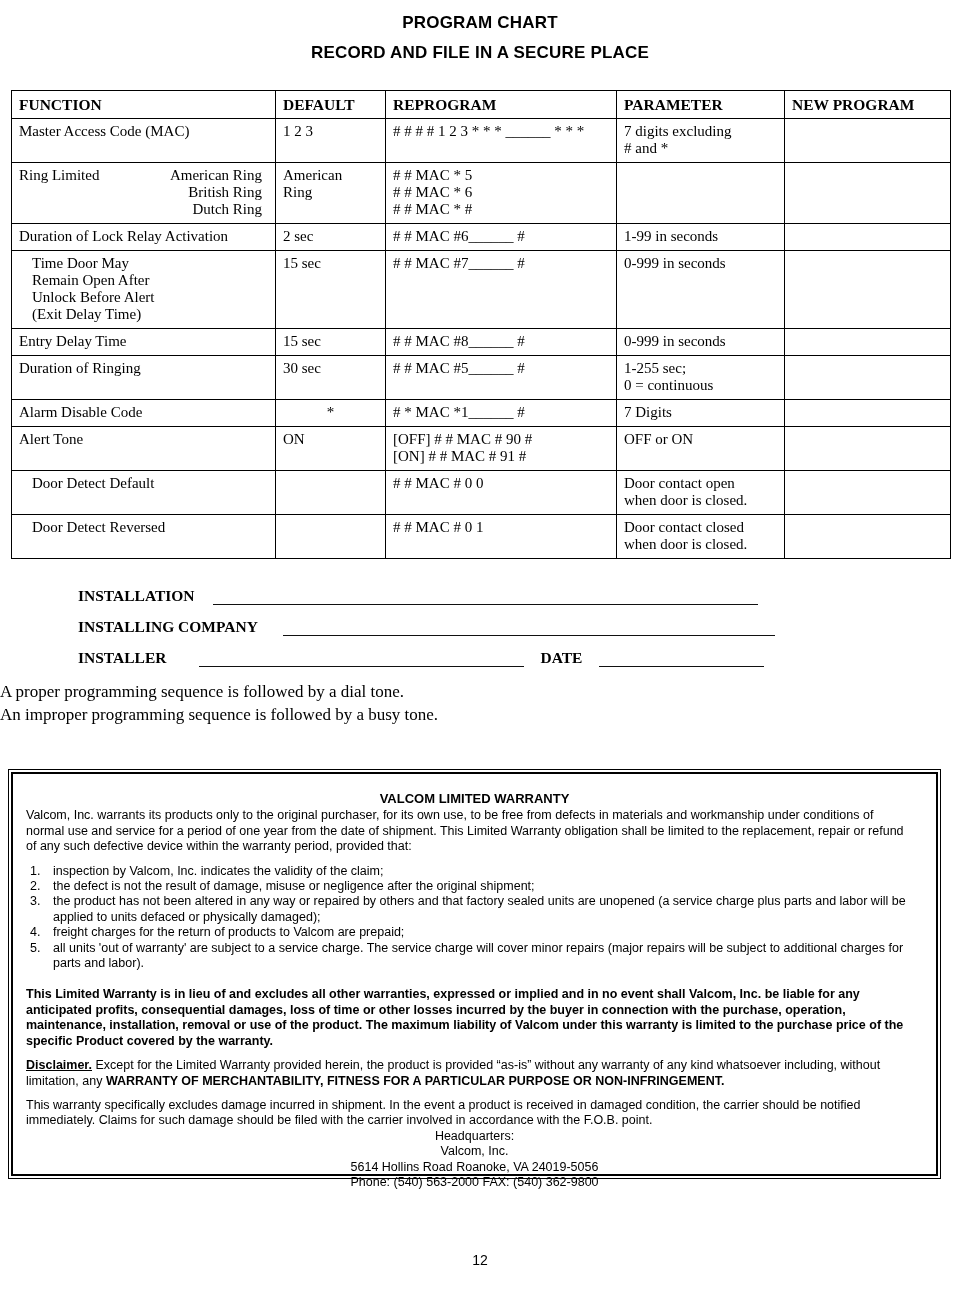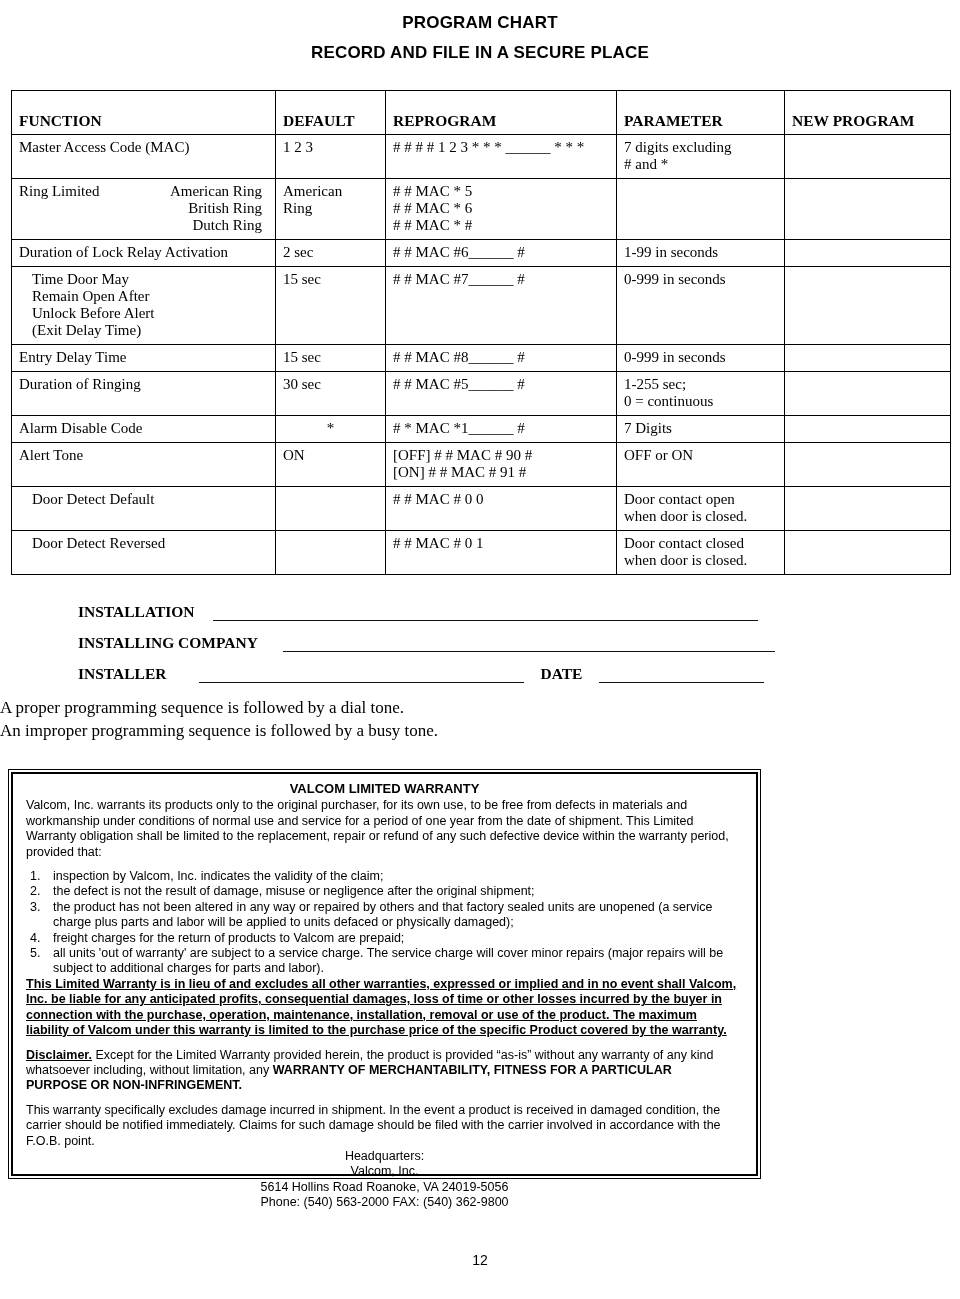--- a/index.html
+++ b/index.html
@@ -47,21 +47,21 @@
   }
   table.prog th, table.prog td {
     border: 1px solid #000000;
     vertical-align: top;
     padding: 4px 7px 5px 7px;
     line-height: 17px;
   }
   table.prog thead th {
     font-weight: bold;
     font-size: 15.5px;
-    padding-top: 21px;
+    padding-top: 5px;
     padding-bottom: 5px;
     text-align: left;
     white-space: nowrap;
   }
   .col-fn   { width: 264px; }
   .col-def  { width: 110px; }
   .col-rep  { width: 231px; }
   .col-par  { width: 168px; }
   .col-new  { width: 166px; }
 
@@ -112,30 +112,30 @@
     margin-top: 13px;
     font-size: 17px;
     line-height: 23px;
   }
 
   
   .warranty {
     position: absolute;
     left: 11px;
     top: 772px;
-    width: 747px;
+    width: 927px;
     height: 404px;
     border: 2px solid #000;
     outline: 1px solid #000;
     outline-offset: 2px;
     box-sizing: border-box;
     font-family: "Liberation Sans", sans-serif;
     font-size: 12.5px;
     line-height: 15.4px;
-    padding: 7px 13px 6px 13px;
+    padding: 17px 13px 6px 13px;
   }
   .war-title {
     text-align: center;
     font-weight: bold;
     font-size: 13px;
     margin-bottom: 2px;
   }
   .war-p { margin: 0 12px 0 0; text-align: left; }
   .war-gap { height: 9px; }
   ol.war-list {
@@ -148,22 +148,22 @@
     padding-left: 27px;
     margin: 0;
   }
   ol.war-list li .num {
     position: absolute;
     left: 4px;
     top: 0;
   }
   .war-bold-ul {
     font-weight: bold;
-    text-decoration: underline;
     display: block;
+    margin-top: 16px;
   }
   .war-disc-head {
     font-weight: bold;
     text-decoration: underline;
   }
   .war-strong { font-weight: bold; text-align: center; }
   .war-center {
     text-align: center;
   }
 

